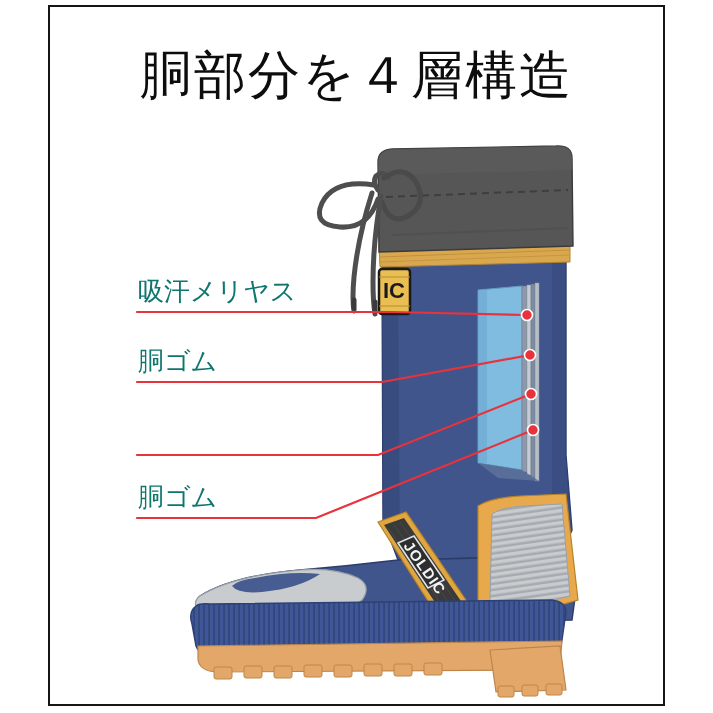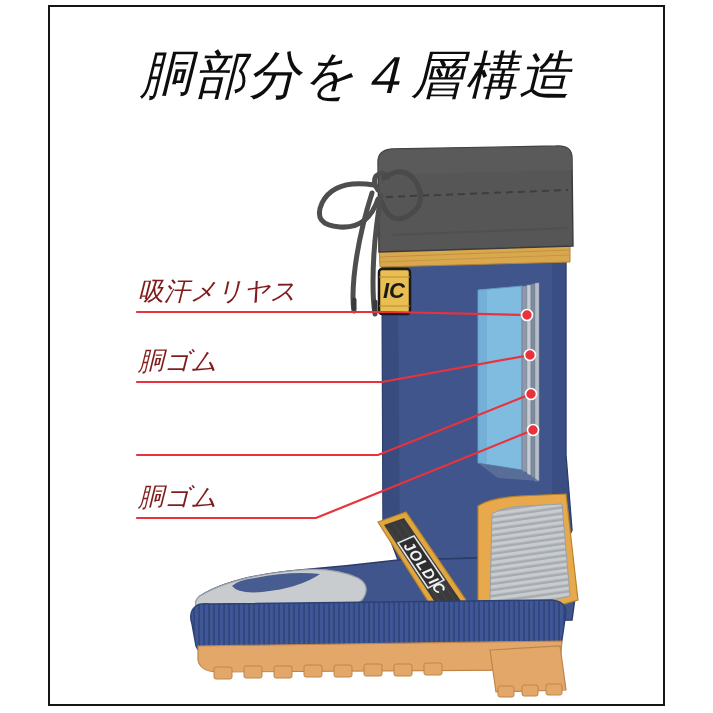--- a/index.html
+++ b/index.html
@@ -11,21 +11,20 @@
     width: 713px;
     height: 713px;
     font-family: "Liberation Sans", "DejaVu Sans", sans-serif;
     overflow: hidden;
   }
   #stage {
     position: relative;
     width: 713px;
     height: 713px;
     background: #ffffff;
-    font-style: italic;
   }
   #frame {
     position: absolute;
     left: 48px;
     top: 5px;
     width: 617px;
     height: 701px;
     border: 2px solid #151515;
     box-sizing: border-box;
     background: #ffffff;
@@ -41,21 +40,21 @@
     letter-spacing: 2px;
     color: #0d0d0d;
     font-family: "DejaVu Sans", "Liberation Sans", sans-serif;
     font-weight: 400;
     white-space: nowrap;
   }
   .cal {
     position: absolute;
     font-size: 26px;
     line-height: 30px;
-    color: #7f1d1d;
+    color: #0f766e;
     font-family: "DejaVu Sans", "Liberation Sans", sans-serif;
     white-space: nowrap;
     letter-spacing: 0px;
   }
   svg.art {
     position: absolute;
     left: 0;
     top: 0;
     width: 713px;
     height: 713px;

